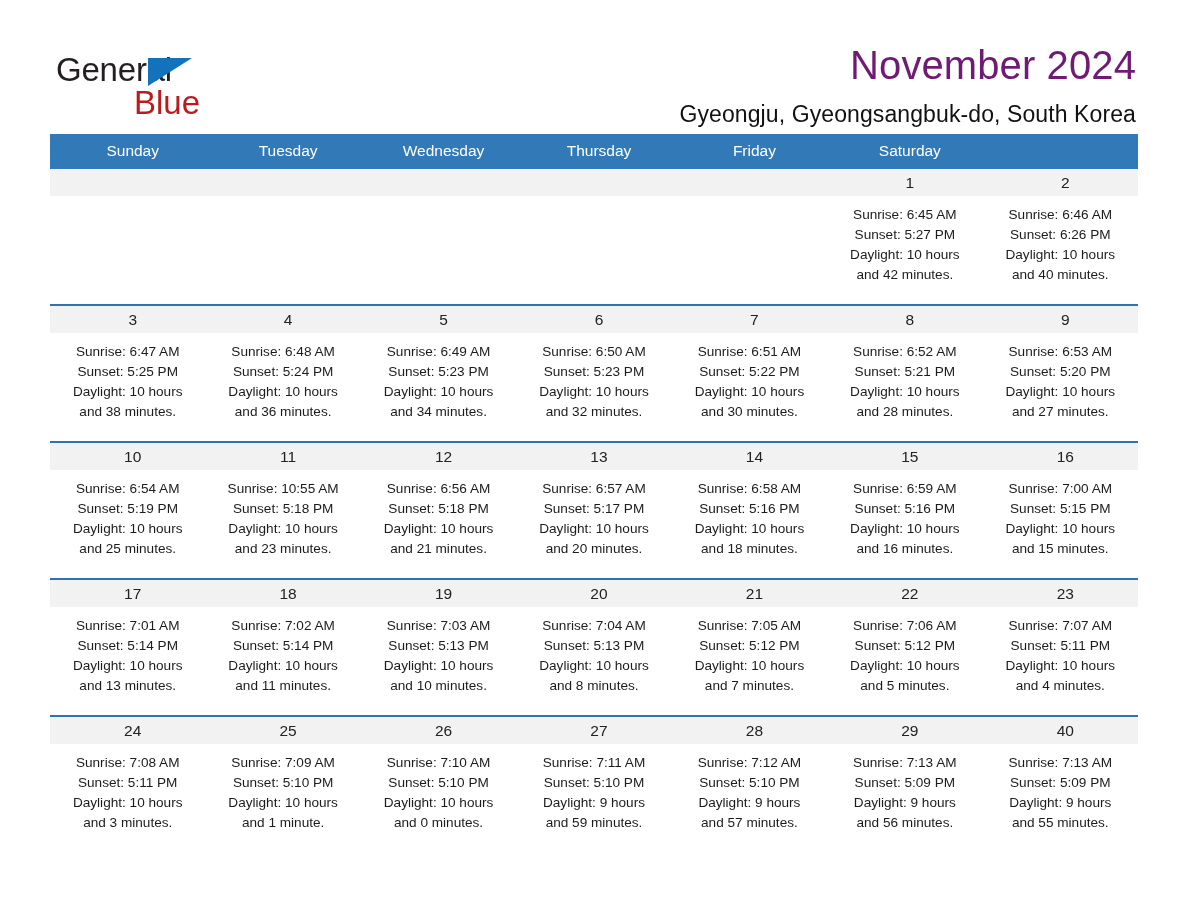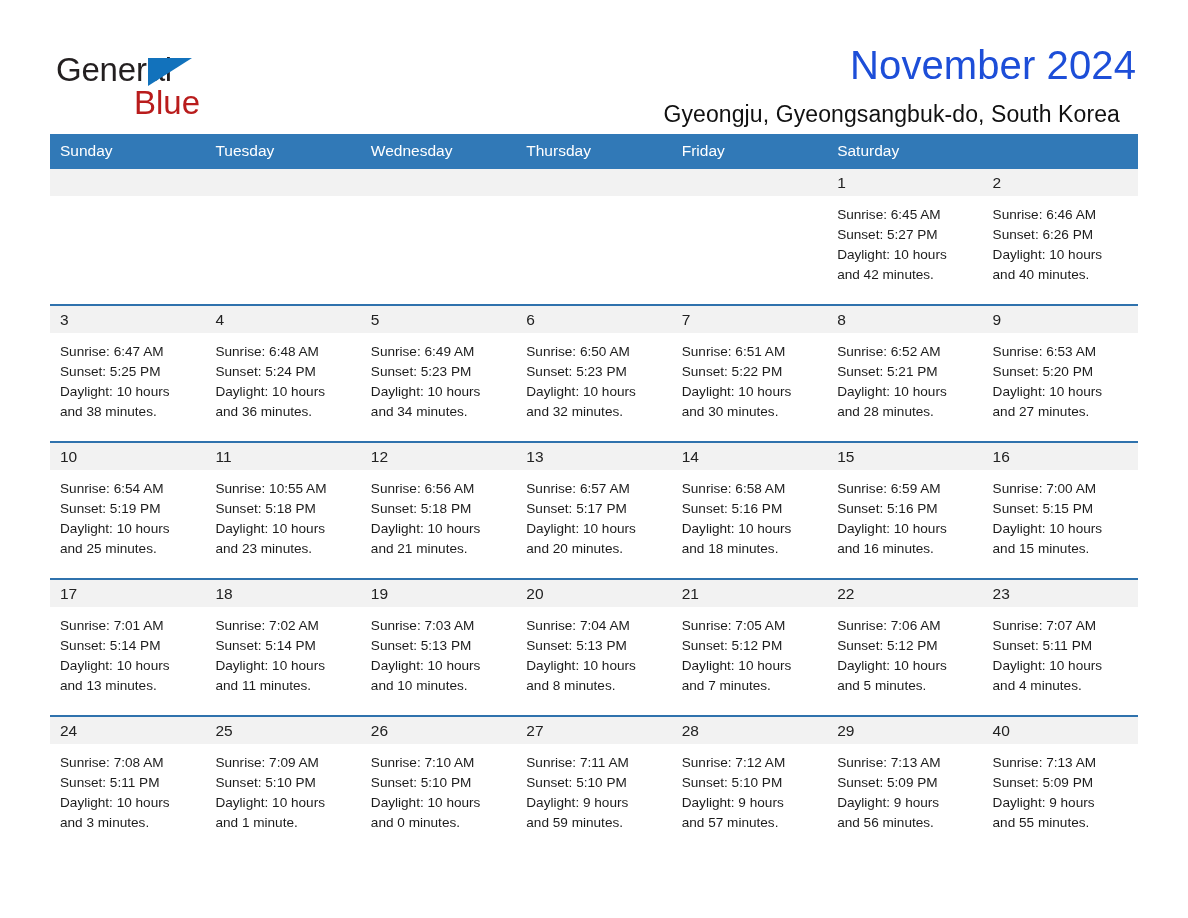--- a/index.html
+++ b/index.html
@@ -65,38 +65,39 @@
     font-weight: 400;
   }
   .titles {
     text-align: right;
     flex: 1 1 auto;
     padding-top: 0;
   }
   .cal-title {
     font-size: 40px;
     font-weight: 400;
-    color: #1d4ed8;
+    color: #701a75;
     line-height: 1.05;
     margin: 0;
     letter-spacing: 0.1px;
   }
   .cal-subtitle {
     font-size: 23px;
     font-weight: 400;
     color: #111111;
-    margin: 16px 16px 0 0;
+    margin: 16px 0 0 0;
     line-height: 1.1;
     letter-spacing: 0.1px;
   }
 
   
   .calendar {
     margin: 22px 50px 0 50px;
     width: 1088px;
+    text-align: center;
   }
   .weekdays {
     display: grid;
     grid-template-columns: repeat(7, 1fr);
     background: #3179b7;
   }
   .weekday {
     color: #ffffff;
     font-size: 15.5px;
     padding: 8px 0 8px 10px;

